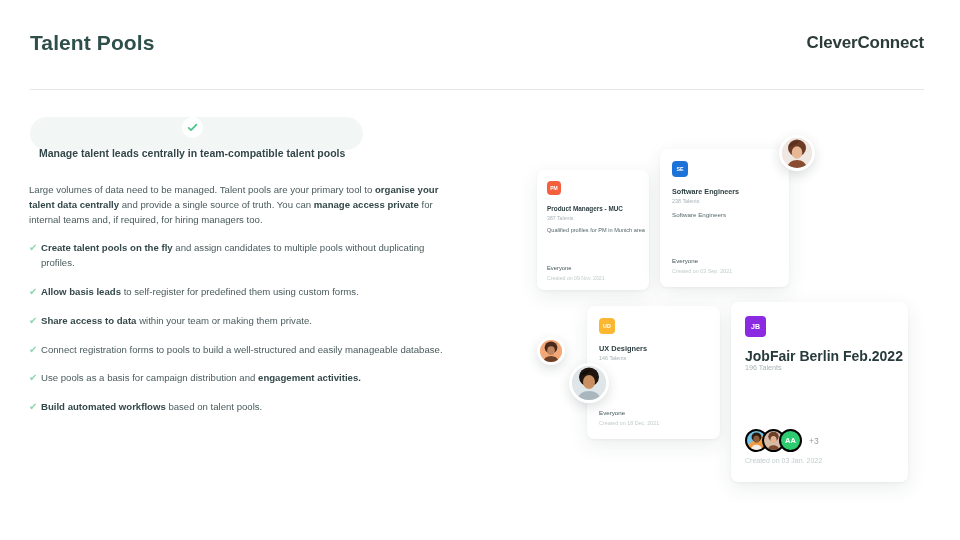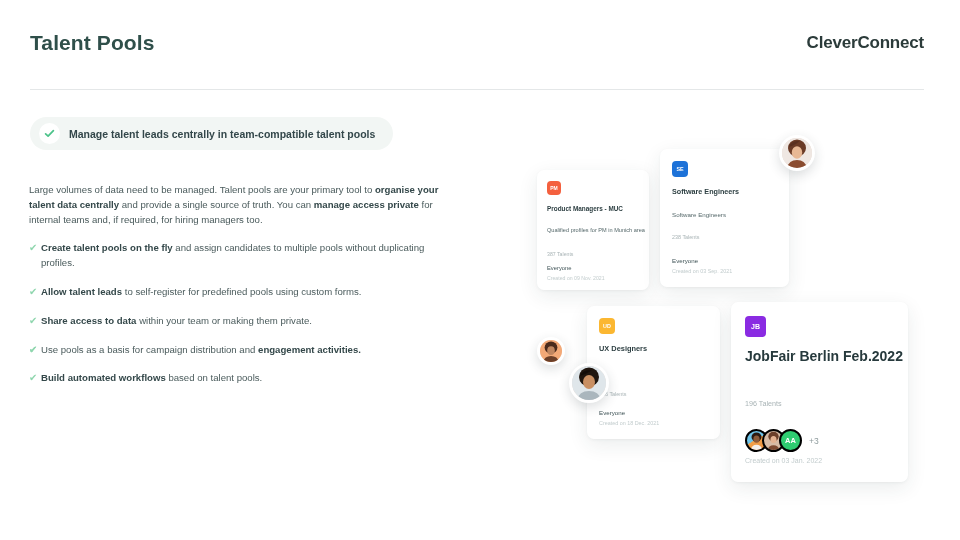--- a/index.html
+++ b/index.html
@@ -26,21 +26,21 @@
   .divider{
     position:absolute;left:30px;top:89px;width:894px;height:1px;background:#e4e7e8;
   }
 
   
   .pill{
     position:absolute;left:30px;top:117px;
     height:33px;box-sizing:border-box;
     display:flex;align-items:center;gap:9px;
     padding:0 18px 0 9px;
-    background:#f2f6f4;border-radius:17px;
+    background:#f2f6f4;border-radius:17px;flex-direction:column;
   }
   .pill-check{
     width:21px;height:21px;border-radius:50%;background:#ffffff;
     display:flex;align-items:center;justify-content:center;flex:0 0 auto;
   }
   .pill-check svg{display:block;}
   .pill-text{font-size:10.5px;font-weight:700;color:#33474a;white-space:nowrap;}
 
   
   .copy{position:absolute;left:29px;top:183px;width:414px;}
@@ -67,21 +67,21 @@
     position:absolute;background:#ffffff;border-radius:7px;
     box-shadow:0 6px 20px rgba(38,50,56,.09), 0 1px 3px rgba(38,50,56,.05);
     box-sizing:border-box;overflow:hidden;
   }
   .badge{
     position:absolute;border-radius:4px;
     display:flex;align-items:center;justify-content:center;
     color:#fff;font-weight:700;
   }
   .c-title{position:absolute;font-weight:700;color:#2d3f42;}
-  .c-count{position:absolute;color:#a9b4b6;margin-top:36px;}
+  .c-count{position:absolute;color:#a9b4b6;}
   .c-desc{position:absolute;color:#55686a;}
   .c-share{position:absolute;color:#3f5356;}
   .c-created{position:absolute;color:#c2cccd;}
 
   
   .favatar{
     position:absolute;border-radius:50%;
     box-shadow:0 4px 12px rgba(38,50,56,.16);
     border:3px solid #fff;background:#e9dcd4;overflow:hidden;
   }
@@ -180,27 +180,27 @@
     <p class="para">
       <span>Large volumes of data need to be managed. Talent pools are your primary tool to </span><b>organise your talent data centrally</b><span> and provide a single source of truth. You can </span><b>manage access private</b><span> for internal teams and, if required, for hiring managers too.</span>
     </p>
 
 
     <ul class="bullets">
       <li class="bullet">
         <span class="tick">✔</span><b>Create talent pools on the fly</b><span> and assign candidates to multiple pools without duplicating profiles.</span>
       </li>
       <li class="bullet">
-        <span class="tick">✔</span><b>Allow talent leads</b><span> to self-register for predefined pools using custom forms.</span>
+        <span class="tick">✔</span><b>Allow basis leads</b><span> to self-register for predefined them using custom forms.</span>
       </li>
       <li class="bullet">
         <span class="tick">✔</span><b>Share access to data</b><span> within your team or making them private.</span>
       </li>
       <li class="bullet">
-        <span class="tick">✔</span>
+        <span class="tick">✔</span><span>Connect registration forms to pools to build a well-structured and easily manageable database.</span>
       </li>
       <li class="bullet">
         <span class="tick">✔</span><span>Use pools as a basis for campaign distribution and </span><b>engagement activities.</b>
       </li>
       <li class="bullet">
         <span class="tick">✔</span><b>Build automated workflows</b><span> based on talent pools.</span>
       </li>
     </ul>
   </div>
 

